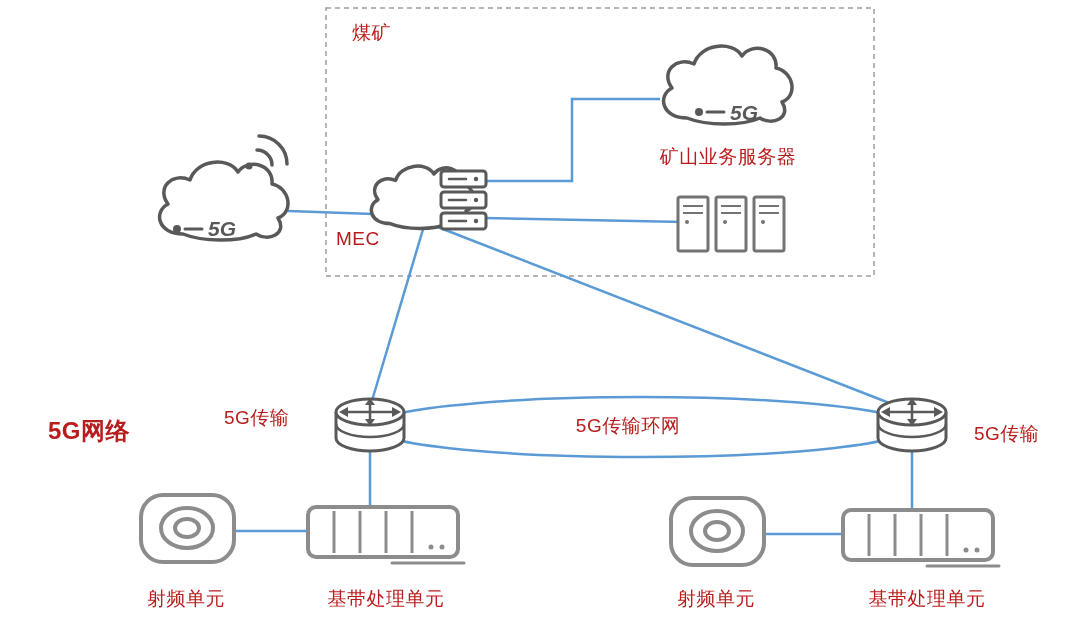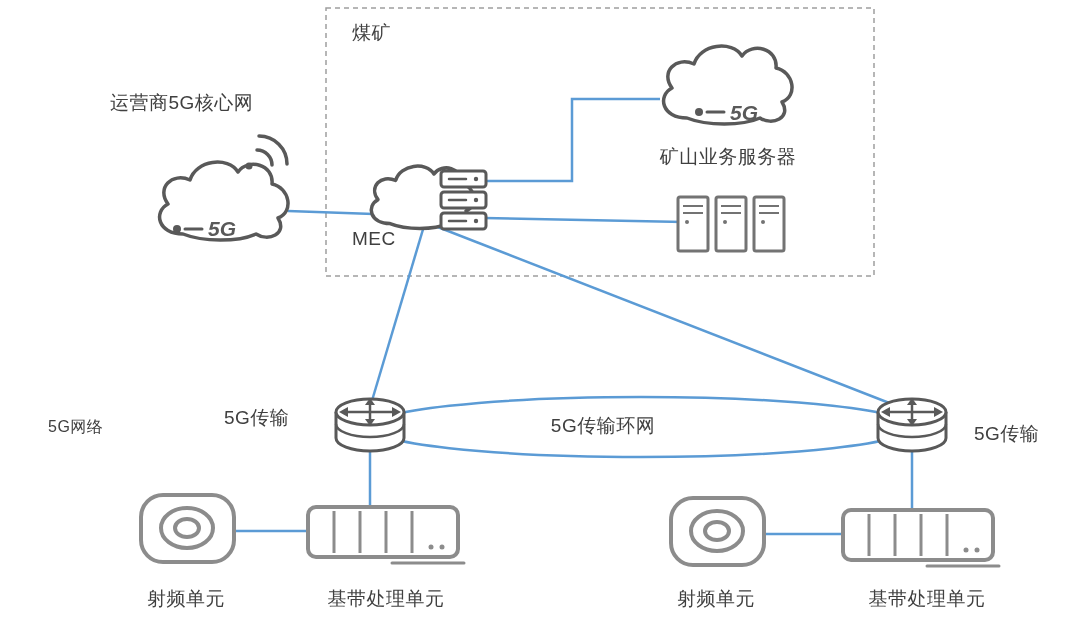--- a/index.html
+++ b/index.html
@@ -2,25 +2,25 @@
 <html><head>
 <meta charset="utf-8">
 <style>
   html,body{margin:0;padding:0;background:#fff;}
   .canvas{
     position:relative;width:1080px;height:631px;background:#ffffff;
     font-family:"Liberation Sans","DejaVu Sans",sans-serif;overflow:hidden;
   }
   svg.layer{position:absolute;left:0;top:0;width:1080px;height:631px;}
   .lbl{
-    position:absolute;font-size:19px;color:#404040;white-space:nowrap;
+    position:absolute;font-size:19px;color:#b91c1c;white-space:nowrap;
     line-height:1.2;letter-spacing:0.5px;
   }
   .lbl.center{transform:translateX(-50%);}
-  .lbl.bold{font-weight:normal;font-size:16px;}
+  .lbl.bold{font-weight:bold;font-size:24px;}
 </style>
 </head>
 <body>
 
 <div class="canvas">
 
   <svg class="layer" viewBox="0 0 1080 631">
     <defs>
       <path id="cloud" d="M 35,82 C 10,82 5,60 20,52 C 8,36 24,20 42,28 C 48,8 80,4 90,20 C 100,6 126,12 124,32 C 142,36 146,60 130,66 C 140,82 120,90 108,82 C 90,90 55,90 35,82 Z"></path>
     </defs>
@@ -174,24 +174,23 @@
       </g>
       <g fill="#8c8c8c">
         <circle cx="966" cy="550" r="2.5"></circle>
           <circle cx="977" cy="550" r="2.5"></circle>
       </g>
       <line x1="927" y1="566" x2="999" y2="566" stroke="#8c8c8c" stroke-width="3" stroke-linecap="round"></line>
     </g>
   </svg>
 
   <div class="lbl" style="left:352px;top:22px">煤矿</div>
-  <div class="lbl" style="left:110px;top:92px">运营商5G核心网</div>
-  <div class="lbl" style="left:352px;top:228px">MEC</div>
+  <div class="lbl" style="left:336px;top:228px">MEC</div>
   <div class="lbl center" style="left:728px;top:146px">矿山业务服务器</div>
   <div class="lbl bold" style="left:48px;top:417px">5G网络</div>
   <div class="lbl" style="left:224px;top:407px">5G传输</div>
-  <div class="lbl center" style="left:603px;top:415px">5G传输环网</div>
+  <div class="lbl center" style="left:628px;top:415px">5G传输环网</div>
   <div class="lbl" style="left:974px;top:423px">5G传输</div>
   <div class="lbl center" style="left:186px;top:588px">射频单元</div>
   <div class="lbl center" style="left:386px;top:588px">基带处理单元</div>
   <div class="lbl center" style="left:716px;top:588px">射频单元</div>
   <div class="lbl center" style="left:927px;top:588px">基带处理单元</div>
 </div>
 
 </body></html>

